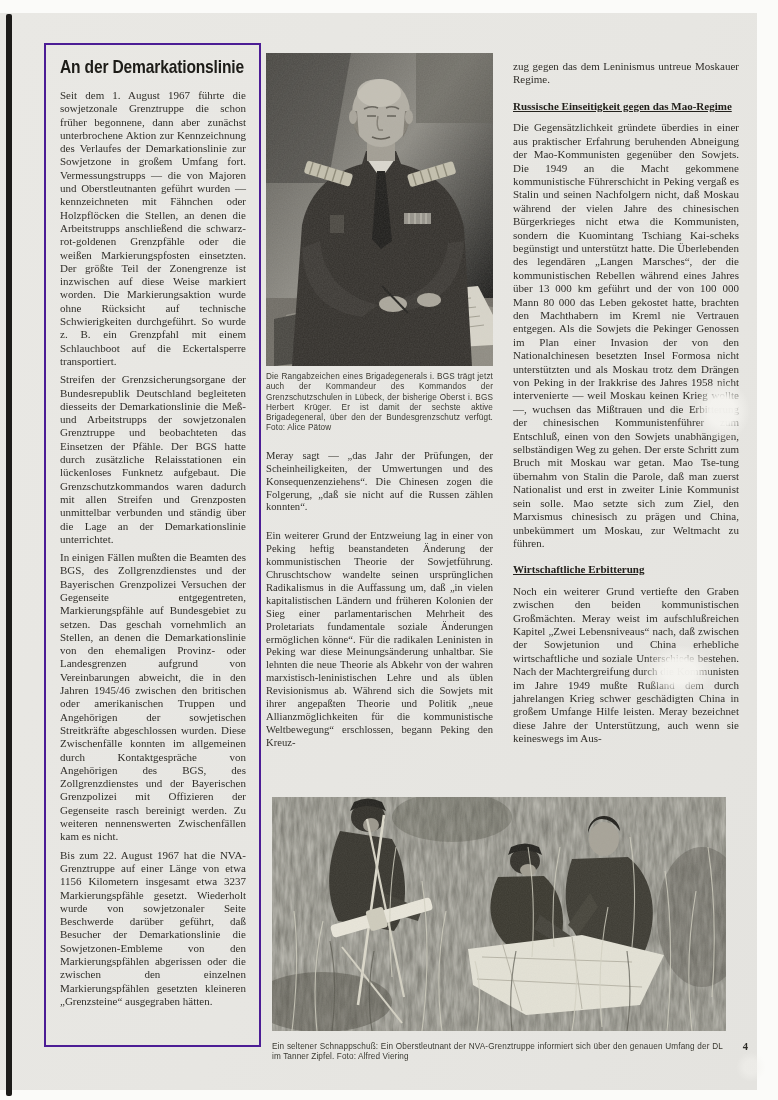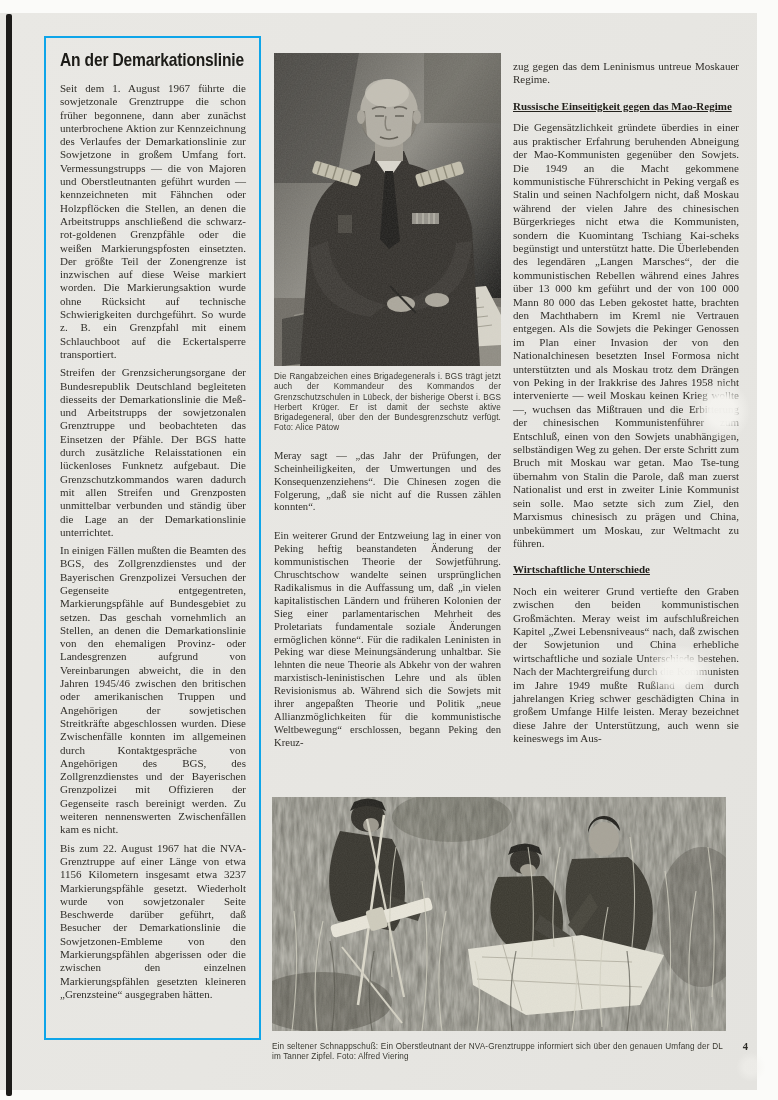--- a/index.html
+++ b/index.html
@@ -11,37 +11,37 @@
   .paper{
     position:absolute;left:0;top:13px;width:757px;height:1077px;
     background:linear-gradient(115deg,#e9e8e4 0%,#e7e6e2 55%,#e4e3df 100%);
   }
   .spine-line{
     position:absolute;left:6px;top:14px;width:6px;height:1082px;
     background:#1c1b19;border-radius:2px;
   }
   
   .article-box{
-    position:absolute;left:44px;top:36px;width:217px;height:1004px;
-    border:2px solid #0ea5e9;box-sizing:border-box;
+    position:absolute;left:44px;top:43px;width:217px;height:1004px;
+    border:2px solid #4c1d95;box-sizing:border-box;
     padding:9px 13px 8px 14px;overflow:hidden;
   }
   .article-box .box-title{
     font-family:"Liberation Sans", sans-serif;
     font-size:19px;font-weight:800;color:#1d1c18;
     transform:scaleX(.82);transform-origin:0 50%;
     white-space:nowrap;letter-spacing:-.2px;
     margin:2px 0 11px 0;
   }
   .article-box p{
     font-size:11px;line-height:13.3px;text-align:justify;
     color:#302e29;margin:0 0 5px 0;
   }
   
-  .col-mid{position:absolute;left:274px;top:53px;width:227px;}
+  .col-mid{position:absolute;left:266px;top:53px;width:227px;}
   .photo-frame{display:block;line-height:0;}
   .caption{
     font-family:"Liberation Sans", sans-serif;
     font-size:8.2px;line-height:10.3px;letter-spacing:.12px;
     color:#3a3931;text-align:justify;margin-top:6px;
   }
   .bodytext p{
     font-size:10.6px;line-height:12.9px;text-align:justify;
     color:#302e29;margin:16px 0 2px 0;
   }
@@ -168,21 +168,21 @@
   <div class="bodytext">
     <p>Meray sagt — „das Jahr der Prüfungen, der Scheinheiligkeiten, der Umwertungen und des Konsequenzenziehens“. Die Chinesen zogen die Folgerung, „daß sie nicht auf die Russen zählen konnten“.</p>
     <p>Ein weiterer Grund der Entzweiung lag in einer von Peking heftig beanstandeten Änderung der kommunistischen Theorie der Sowjetführung. Chruschtschow wandelte seinen ursprünglichen Radikalismus in die Auffassung um, daß „in vielen kapitalistischen Ländern und früheren Kolonien der Sieg einer parlamentarischen Mehrheit des Proletariats fundamentale soziale Änderungen ermöglichen könne“. Für die radikalen Leninisten in Peking war diese Meinungsänderung unhaltbar. Sie lehnten die neue Theorie als Abkehr von der wahren marxistisch-leninistischen Lehre und als üblen Revisionismus ab. Während sich die Sowjets mit ihrer angepaßten Theorie und Politik „neue Allianzmöglichkeiten für die kommunistische Weltbewegung“ erschlossen, begann Peking den Kreuz-</p>
   </div>
 </div>
 
 <div class="col-right">
   <p>zug gegen das dem Leninismus untreue Moskauer Regime.</p>
   <h2>Russische Einseitigkeit gegen das Mao-Regime</h2>
   <p>Die Gegensätzlichkeit gründete überdies in einer aus praktischer Erfahrung beruhenden Abneigung der Mao-Kommunisten gegenüber den Sowjets. Die 1949 an die Macht gekommene kommunistische Führerschicht in Peking vergaß es Stalin und seinen Nachfolgern nicht, daß Moskau während der vielen Jahre des chinesischen Bürgerkrieges nicht etwa die Kommunisten, sondern die Kuomintang Tschiang Kai-scheks begünstigt und unterstützt hatte. Die Überlebenden des legendären „Langen Marsches“, der die kommunistischen Rebellen während eines Jahres über 13 000 km geführt und der von 100 000 Mann 80 000 das Leben gekostet hatte, brachten den Machthabern im Kreml nie Vertrauen entgegen. Als die Sowjets die Pekinger Genossen im Plan einer Invasion der von den Nationalchinesen besetzten Insel Formosa nicht unterstützten und als Moskau trotz dem Drängen von Peking in der Irakkrise des Jahres 1958 nicht intervenierte — weil Moskau keinen Krieg wollte —, wuchsen das Mißtrauen und die Erbitterung der chinesischen Kommunistenführer zum Entschluß, einen von den Sowjets unabhängigen, selbständigen Weg zu gehen. Der erste Schritt zum Bruch mit Moskau war getan. Mao Tse-tung übernahm von Stalin die Parole, daß man zuerst Nationalist und erst in zweiter Linie Kommunist sein solle. Mao setzte sich zum Ziel, den Marxismus chinesisch zu prägen und China, unbekümmert um Moskau, zur Weltmacht zu führen.</p>
-  <h2>Wirtschaftliche Unterschiede</h2>
+  <h2>Wirtschaftliche Erbitterung</h2>
   <p>Noch ein weiterer Grund vertiefte den Graben zwischen den beiden kommunistischen Großmächten. Meray weist im aufschlußreichen Kapitel „Zwei Lebensniveaus“ nach, daß zwischen der Sowjetunion und China erhebliche wirtschaftliche und soziale Unterschiede bestehen. Nach der Machtergreifung durch die Kommunisten im Jahre 1949 mußte Rußland dem durch jahrelangen Krieg schwer geschädigten China in großem Umfange Hilfe leisten. Meray bezeichnet diese Jahre der Unterstützung, auch wenn sie keineswegs im Aus-</p>
 </div>
 
 <div class="photo-field-wrap">
   <svg width="454" height="234" viewBox="0 0 454 234" xmlns="http://www.w3.org/2000/svg">
     <defs>
       <filter id="grass" x="0" y="0" width="100%" height="100%">
         <feTurbulence type="fractalNoise" baseFrequency="0.22 0.045" numOctaves="3" stitchTiles="stitch"></feTurbulence>
         <feColorMatrix type="matrix" values="0 0 0 0 0.70  0 0 0 0 0.69  0 0 0 0 0.63  0 0 0 0.9 0"></feColorMatrix>
       </filter>

